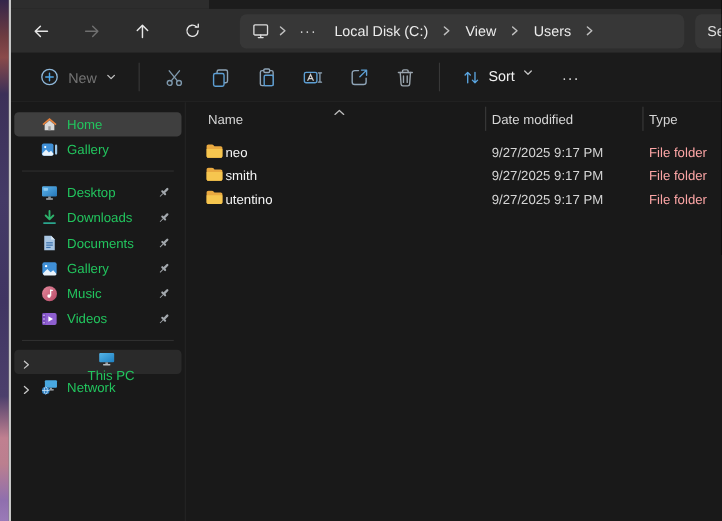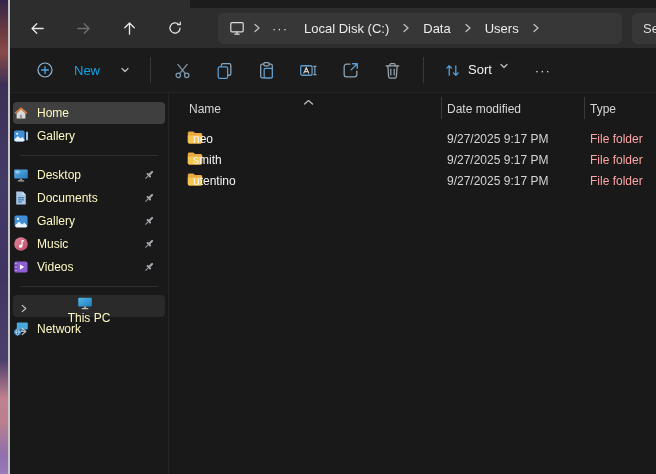--- a/index.html
+++ b/index.html
@@ -26,46 +26,46 @@
   .addressbar { margin-left:14px; height:31px; width:404px; background:#373737; border-radius:6px;
     display:flex; align-items:center; padding:0 8px; gap:2px; font-size:13px; color:#ececec; flex:0 0 auto; }
   .crumb { padding:3px 8px; border-radius:4px; white-space:nowrap; }
   .crumb-sep { display:flex; align-items:center; padding:0 3px; }
   .crumb-dots { padding:0 6px; color:#dcdcdc; letter-spacing:1px; }
   .searchbox { margin-left:10px; height:31px; width:120px; background:#373737; border-radius:6px;
     display:flex; align-items:center; padding:0 11px; font-size:13px; color:#dedede; flex:0 0 auto; }
 
   
   .commandbar { height:45px; background:#1b1b1b; display:flex; align-items:center; padding-left:16px; flex:0 0 auto; border-bottom:1px solid #232323; }
-  .cmd-new { display:flex; align-items:center; gap:20px; padding:6px 10px; border-radius:4px; color:#0ea5e9; font-size:13px; }
+  .cmd-new { display:flex; align-items:center; gap:8px; padding:6px 10px; border-radius:4px; color:#737373; font-size:13px; }
   .cmd-sep { width:1px; height:26px; background:#383838; margin:0 10px; flex:0 0 auto; }
   .cmd-icon-btn { width:42px; height:34px; display:flex; align-items:center; justify-content:center; border-radius:4px; flex:0 0 auto; }
   .cmd-group { display:flex; align-items:flex-start; gap:7px; padding:6px 10px; border-radius:4px; color:#f0f0f0; font-size:13px; margin-right:4px; }
   .cmd-more { padding:6px 12px; color:#e0e0e0; font-size:13px; letter-spacing:1px; }
 
   
   .body { flex:1; display:flex; min-height:0; background:#191919; }
   .sidebar { width:158px; padding-top:8px; flex:0 0 auto; }
-  .side-item { position:relative; height:22px; margin:1px 3px; border-radius:4px; display:flex; align-items:center; font-size:12px; color:#fef9c3; }
+  .side-item { position:relative; height:22px; margin:1px 3px; border-radius:4px; display:flex; align-items:center; padding-left:24px; font-size:12px; color:#22c55e; }
   .side-item .ico { width:16px; height:16px; margin-right:8px; display:flex; align-items:center; justify-content:center; flex:0 0 auto; }
   .side-item.selected { background:#3f3f3f; }
   .side-item.hovered { background:#2a2a2a;flex-direction:column; }
   .side-chev { position:absolute; left:7px; top:7px; }
   .side-pin { position:absolute; right:9px; top:4px; }
   .side-divider { height:1px; background:#2f2f2f; margin:8px 10px; }
   .v-divider { width:1px; background:#242424; flex:0 0 auto; }
 
   
   .content { flex:1; position:relative; font-size:12px; color:#e8e8e8; min-width:0; }
   .col-head { position:absolute; color:#d6d6d6; top:9px;text-align:right; }
   .head-caret { position:absolute; left:134px; top:2px; }
   .head-div { position:absolute; top:4px; width:1px; height:22px; background:#3a3a3a; }
   .file-row { position:absolute; left:0; right:0; height:21px; }
   .file-row .cell { position:absolute; top:50%; transform:translateY(-50%); white-space:nowrap; }
-  .cell.c-name { left:24px; color:#f4f4f4; }
+  .cell.c-name { left:36px; color:#f4f4f4; }
   .cell.c-icon { left:18px; top:50%; }
   .cell.c-date { left:278px; color:#d4d4d4; }
   .cell.c-type { left:421px; color:#fca5a5; }
 </style>
 </head>
 <body>
 
 <div class="screen">
   <div class="desktop-strip"></div>
   <div class="window-border"></div>
@@ -111,21 +111,21 @@
               <path d="M2 1.5 6 5 2 8.5"></path>
             </svg>
         </span>
         <span class="crumb crumb-dots">···</span>
         <span class="crumb">Local Disk (C:)</span>
         <span class="crumb-sep">
           <svg width="8" height="10" viewBox="0 0 8 10" fill="none" stroke="#bfbfbf" stroke-width="1.3" stroke-linecap="round" stroke-linejoin="round">
               <path d="M2 1.5 6 5 2 8.5"></path>
             </svg>
         </span>
-        <span class="crumb">Data</span>
+        <span class="crumb">View</span>
         <span class="crumb-sep">
           <svg width="8" height="10" viewBox="0 0 8 10" fill="none" stroke="#bfbfbf" stroke-width="1.3" stroke-linecap="round" stroke-linejoin="round">
               <path d="M2 1.5 6 5 2 8.5"></path>
             </svg>
         </span>
         <span class="crumb">Users</span>
         <span class="crumb-sep">
           <svg width="8" height="10" viewBox="0 0 8 10" fill="none" stroke="#bfbfbf" stroke-width="1.3" stroke-linecap="round" stroke-linejoin="round">
               <path d="M2 1.5 6 5 2 8.5"></path>
             </svg>
@@ -255,20 +255,38 @@
             <svg width="14" height="14" viewBox="0 0 16 16" fill="#a3a8ad">
                 <g transform="rotate(45 8 8)">
                   <rect x="6.8" y="1.8" width="2.4" height="6.6" rx="1.2"></rect>
                   <rect x="4.8" y="7.2" width="6.4" height="2.2" rx="1.1"></rect>
                   <rect x="7.6" y="9.4" width=".9" height="4.4"></rect>
                 </g>
               </svg>
           </span>
         </div>
 
+        <div class="side-item">
+          <span class="ico">
+            <svg width="16" height="16" viewBox="0 0 16 16" fill="none" stroke-linecap="round" stroke-linejoin="round">
+                <path d="M8 1.8v7.2M4.5 5.9 8 9.4l3.5-3.5" stroke="#2db36b" stroke-width="1.7"></path>
+                <path d="M3 12.8h10" stroke="#2aa58d" stroke-width="1.7"></path>
+              </svg>
+          </span>
+          <span>Downloads</span>
+          <span class="side-pin">
+            <svg width="14" height="14" viewBox="0 0 16 16" fill="#a3a8ad">
+                <g transform="rotate(45 8 8)">
+                  <rect x="6.8" y="1.8" width="2.4" height="6.6" rx="1.2"></rect>
+                  <rect x="4.8" y="7.2" width="6.4" height="2.2" rx="1.1"></rect>
+                  <rect x="7.6" y="9.4" width=".9" height="4.4"></rect>
+                </g>
+              </svg>
+          </span>
+        </div>
 
         <div class="side-item">
           <span class="ico">
             <svg width="16" height="16" viewBox="0 0 16 16">
                 <path d="M3.2 1.4h6.3l3.3 3.3v9.9H3.2z" fill="#a9c6e3"></path>
                 <path d="M9.5 1.4l3.3 3.3H9.5z" fill="#d9e8f6"></path>
                 <rect x="5" y="7.2" width="6" height="1.1" fill="#3c72ad"></rect>
                 <rect x="5" y="9.3" width="6" height="1.1" fill="#3c72ad"></rect>
                 <rect x="5" y="11.4" width="4" height="1.1" fill="#3c72ad"></rect>
               </svg>

